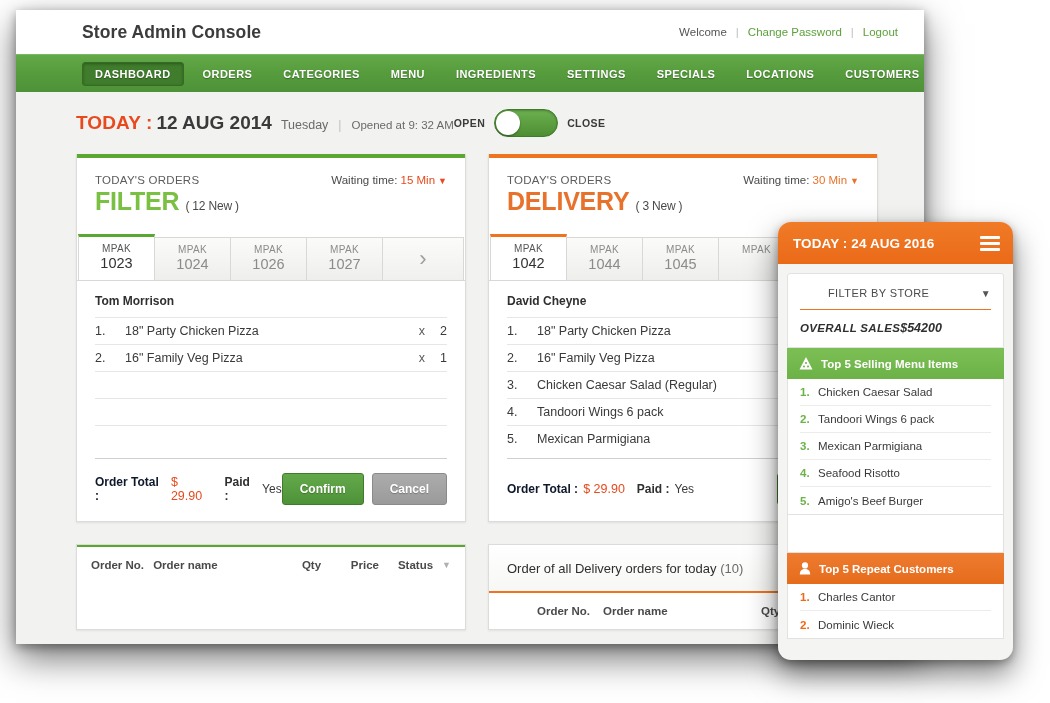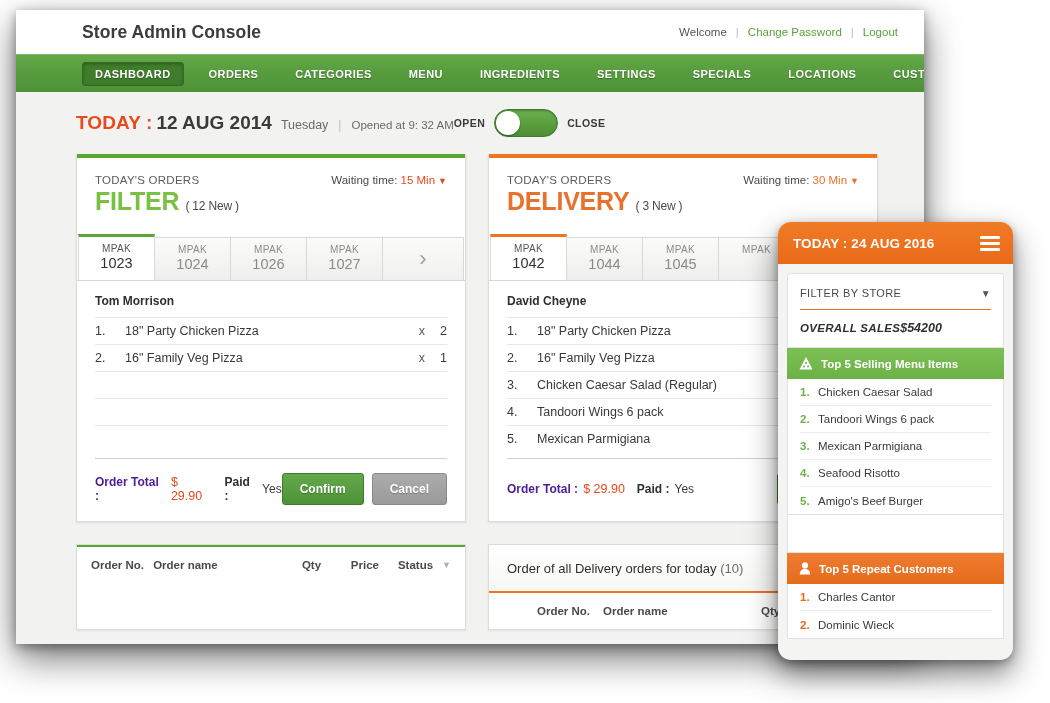--- a/index.html
+++ b/index.html
@@ -33,21 +33,21 @@
 
   
   .nav {
     height: 38px;
     background: linear-gradient(to bottom,#63a94a 0%,#569c3d 48%,#4e9238 100%);
     display: flex; align-items: center; padding-left: 66px;
     border-top: 1px solid #79b962;
   }
   .nav-item {
     font-size: 11px; font-weight: bold; color: #ffffff; letter-spacing: .45px;
-    padding: 6px 12px; margin-right: 13px; white-space: nowrap;
+    padding: 6px 12px; margin-right: 7px; white-space: nowrap;
     text-shadow: 0 1px 1px rgba(0,0,0,.32);
   }
   .nav-item.active {
     background: #3f7c2b; border: 1px solid #356c24;
     border-radius: 3px; padding: 5px 12px;
     box-shadow: inset 0 1px 3px rgba(0,0,0,.3);
   }
 
   
   .win-body { padding: 0 28px 0 60px; }
@@ -125,21 +125,21 @@
   
   .ord-body { padding: 0 18px; }
   .cust { font-size: 12px; font-weight: bold; color: #2f2f2f; padding: 13px 0 9px 0; }
   .item { display: flex; align-items: center; height: 27px; font-size: 12.5px; color: #3a3a3a; border-top: 1px solid #e6e6e4; }
   .item .num { width: 30px; color: #3a3a3a; }
   .item .nm { flex: 1; }
   .item .qx { color: #5a5a5a; margin-right: 10px; }
   .item .qv { width: 12px; text-align: right; }
   .item.empty { height: 27px; }
   .ord-foot { border-top: 1px solid #cfcfcd; margin-top: 6px; display: flex; align-items: center; padding: 14px 0 16px 0; }
-  .ot-lbl { font-size: 12px; font-weight: bold; color: #4c1d95; }
+  .ot-lbl { font-size: 12px; font-weight: bold; color: #0f172a; }
   .ot-val { font-size: 12.5px; color: #e8491d; margin: 0 12px 0 5px; }
   .paid-lbl { font-size: 12px; font-weight: bold; color: #2f2f2f; }
   .paid-val { font-size: 12px; color: #3a3a3a; margin-left: 5px; }
   .btns { margin-left: auto; display: flex; gap: 8px; }
   .btn { padding: 8px 17px; border-radius: 3px; font-size: 12px; font-weight: bold; color: #fff;
          text-shadow: 0 1px 1px rgba(0,0,0,.25); border: 1px solid rgba(0,0,0,.15); }
   .btn.confirm { background: linear-gradient(to bottom,#63a94a,#4e9238); border-color: #417a2c; }
   .btn.cancel  { background: linear-gradient(to bottom,#acacac,#9a9a9a); border-color: #8a8a8a; }
 
   
@@ -169,21 +169,21 @@
     display: flex; align-items: center; justify-content: space-between;
     padding: 0 13px 0 15px;
   }
   .m-title { color: #fff; font-size: 13.5px; font-weight: bold; letter-spacing: .1px; }
   .burger { width: 20px; }
   .burger i { display: block; height: 3px; background: #fff; margin: 3px 0; border-radius: 1px; }
 
   .m-body { padding: 9px 9px 0 9px; }
   .m-card { background: #fff; border: 1px solid #e2e2e0; border-radius: 3px 3px 0 0; }
   .m-filter { display: flex; align-items: center; justify-content: space-between; padding: 13px 12px 10px 12px; }
-  .m-filter span { font-size: 11px; color: #4a4a4a; letter-spacing: .4px; }
+  .m-filter span { font-size: 11px; color: #4a4a4a; letter-spacing: .4px; margin-left: 28px; }
   .m-filter .dn { color: #555; font-size: 10px; }
   .m-div { height: 1px; background: #ee7420; margin: 0 12px; }
   .m-sales { display: flex; align-items: center; justify-content: flex-start; padding: 11px 12px 12px 12px; font-style: italic; }
   .m-sales .lbl { font-size: 11.5px; font-weight: bold; color: #2f2f2f; letter-spacing: .3px; }
   .m-sales .val { font-size: 12.5px; font-weight: bold; color: #2f2f2f; }
 
   .band { display: flex; align-items: center; padding: 9px 12px; color: #fff; font-size: 11.5px; font-weight: bold; }
   .band.green { background: linear-gradient(to bottom,#7cbf55,#6cb247); }
   .band.orange { background: linear-gradient(to bottom,#ee7b30,#e56c1c); }
   .band .ic { margin-right: 8px; display: flex; align-items: center; }

